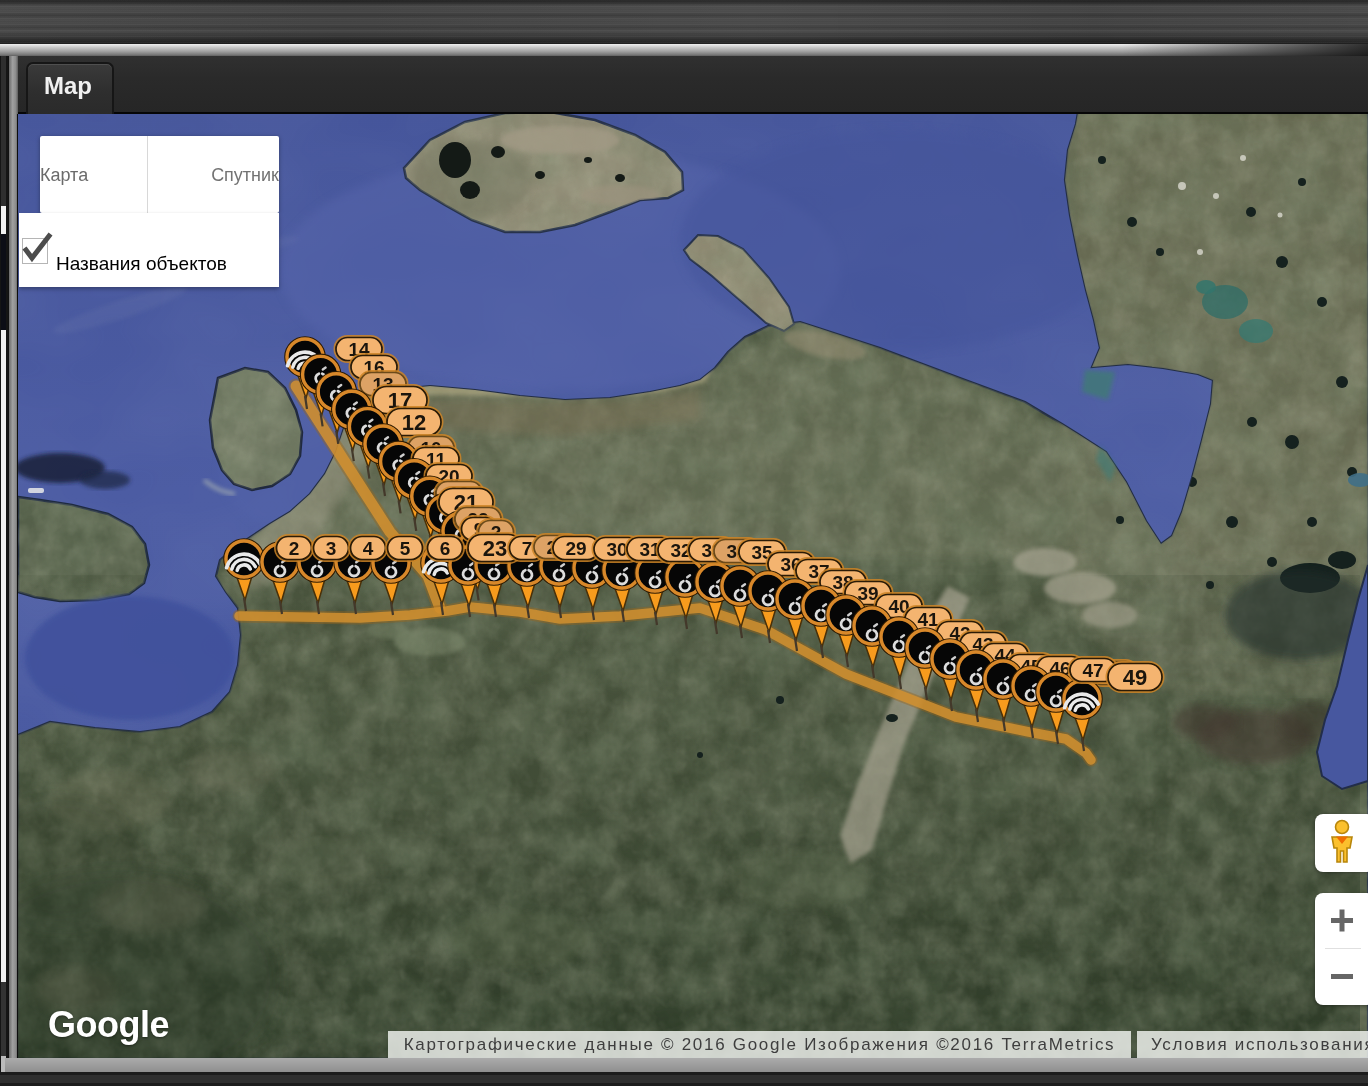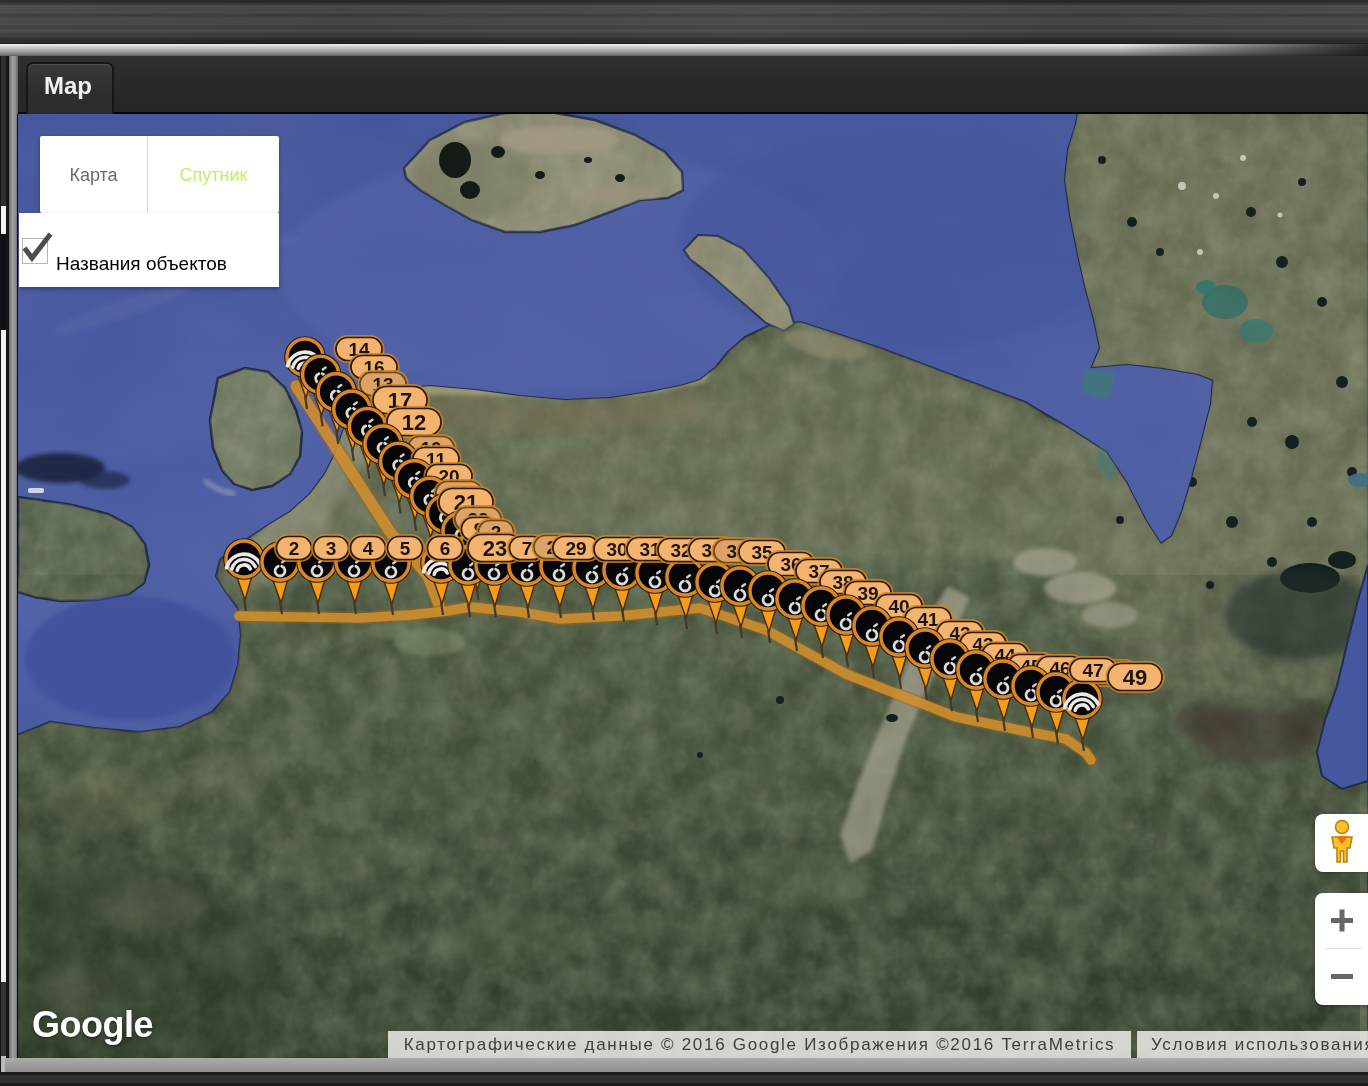--- a/index.html
+++ b/index.html
@@ -601,22 +601,22 @@
     <rect x="1070.0" y="658.5" width="46" height="23" rx="11.5" fill="#f4b470" stroke="#2b1b06" stroke-width="1.7"></rect>
     <text x="1093" y="676.84" font-size="19" font-weight="bold" fill="#1b150d" text-anchor="middle">47</text>
 <rect x="1106.5" y="662.0" width="57" height="30" rx="15.0" fill="none" stroke="#cc8426" stroke-width="2" opacity="0.85"></rect>
     <rect x="1108.0" y="663.5" width="54" height="27" rx="13.5" fill="#f4b470" stroke="#2b1b06" stroke-width="1.7"></rect>
     <text x="1135" y="684.92" font-size="22" font-weight="bold" fill="#1b150d" text-anchor="middle">49</text>
 </svg>
 
 <div class="abs" style="left:40px;top:136px;width:239px;height:77px;background:#fff;border-radius:2px;
   box-shadow:0 1px 4px rgba(0,0,0,.35);"></div>
 <div class="abs" style="left:147px;top:136px;width:1px;height:77px;background:#d8d8d8;"></div>
-<div class="abs" style="left:40px;top:165px;width:107px;height:22px;color:#6b6b6b;font-size:18px;text-align:center;">Карта</div>
-<div class="abs" style="left:148px;top:165px;width:131px;height:22px;color:#bef264;font-size:18px;font-weight:500;text-align:center;">Спутник</div>
+<div class="abs" style="left:40px;top:165px;width:107px;height:22px;color:#6b6b6b;font-size:18px;">Карта</div>
+<div class="abs" style="left:148px;top:165px;width:131px;height:22px;color:#737373;font-size:18px;font-weight:500;text-align:right;">Спутник</div>
 
 <div class="abs" style="left:19px;top:213px;width:260px;height:74px;background:#fff;box-shadow:0 2px 4px rgba(0,0,0,.3);"></div>
 <div class="abs" style="left:22px;top:238px;width:24px;height:24px;background:#fff;border:1px solid #b5b5b5;"></div>
 <svg class="abs" style="left:18px;top:228px;" width="40" height="40" viewBox="0 0 40 40">
   <path d="M8,22 L14,30 L31,8" fill="none" stroke="#4c4c4c" stroke-width="5" stroke-linecap="square"></path>
 </svg>
 <div class="abs" style="left:56px;top:253px;color:#000;font-size:19px;">Названия объектов</div>
 
 <div class="abs" style="left:1315px;top:814px;width:60px;height:58px;background:#fff;border-radius:8px;box-shadow:0 1px 4px rgba(0,0,0,.4);"></div>
 <svg class="abs" style="left:1322px;top:818px;" width="40" height="50" viewBox="0 0 40 50">
@@ -630,21 +630,21 @@
 <div class="abs" style="left:1315px;top:893px;width:60px;height:112px;background:#fff;border-radius:8px;box-shadow:0 1px 4px rgba(0,0,0,.4);"></div>
 <div class="abs" style="left:1325px;top:948px;width:36px;height:1px;background:#e0e0e0;"></div>
 <svg class="abs" style="left:1315px;top:893px;" width="53" height="112" viewBox="0 0 53 112">
   <g fill="#666">
     <rect x="16" y="25" width="22" height="5"></rect>
     <rect x="24.5" y="16.5" width="5" height="22"></rect>
     <rect x="16" y="81" width="22" height="5"></rect>
   </g>
 </svg>
 
-<div class="abs" style="left:32px;top:1004px;color:#fff;font-size:36px;font-weight:bold;letter-spacing:-0.5px;text-shadow:0 1px 3px rgba(0,0,0,.45);">Google</div>
+<div class="abs" style="left:48px;top:1004px;color:#fff;font-size:36px;font-weight:bold;letter-spacing:-0.5px;text-shadow:0 1px 3px rgba(0,0,0,.45);">Google</div>
 
 <div class="abs" style="left:388px;top:1031px;width:743px;height:27px;background:rgba(242,244,240,.82);
   color:#3e3e3e;font-size:17px;letter-spacing:1.7px;text-align:center;line-height:27px;white-space:nowrap;overflow:hidden;">Картографические данные © 2016 Google Изображения ©2016 TerraMetrics</div>
 <div class="abs" style="left:1137px;top:1031px;width:231px;height:27px;background:rgba(242,244,240,.82);
   color:#3e3e3e;font-size:17px;letter-spacing:1.7px;line-height:27px;padding-left:14px;white-space:nowrap;overflow:hidden;">Условия использования</div>
 
 <div class="abs" style="left:5px;top:1058px;width:1363px;height:14px;background:linear-gradient(180deg,#ababab,#8f8f8f);"></div>
 <div class="abs" style="left:0;top:1072px;width:1368px;height:14px;background:#1c1c1c;"></div>
 <div class="abs" style="left:0;top:1075px;width:1368px;height:8px;background:#2f2f2f;"></div>
 

